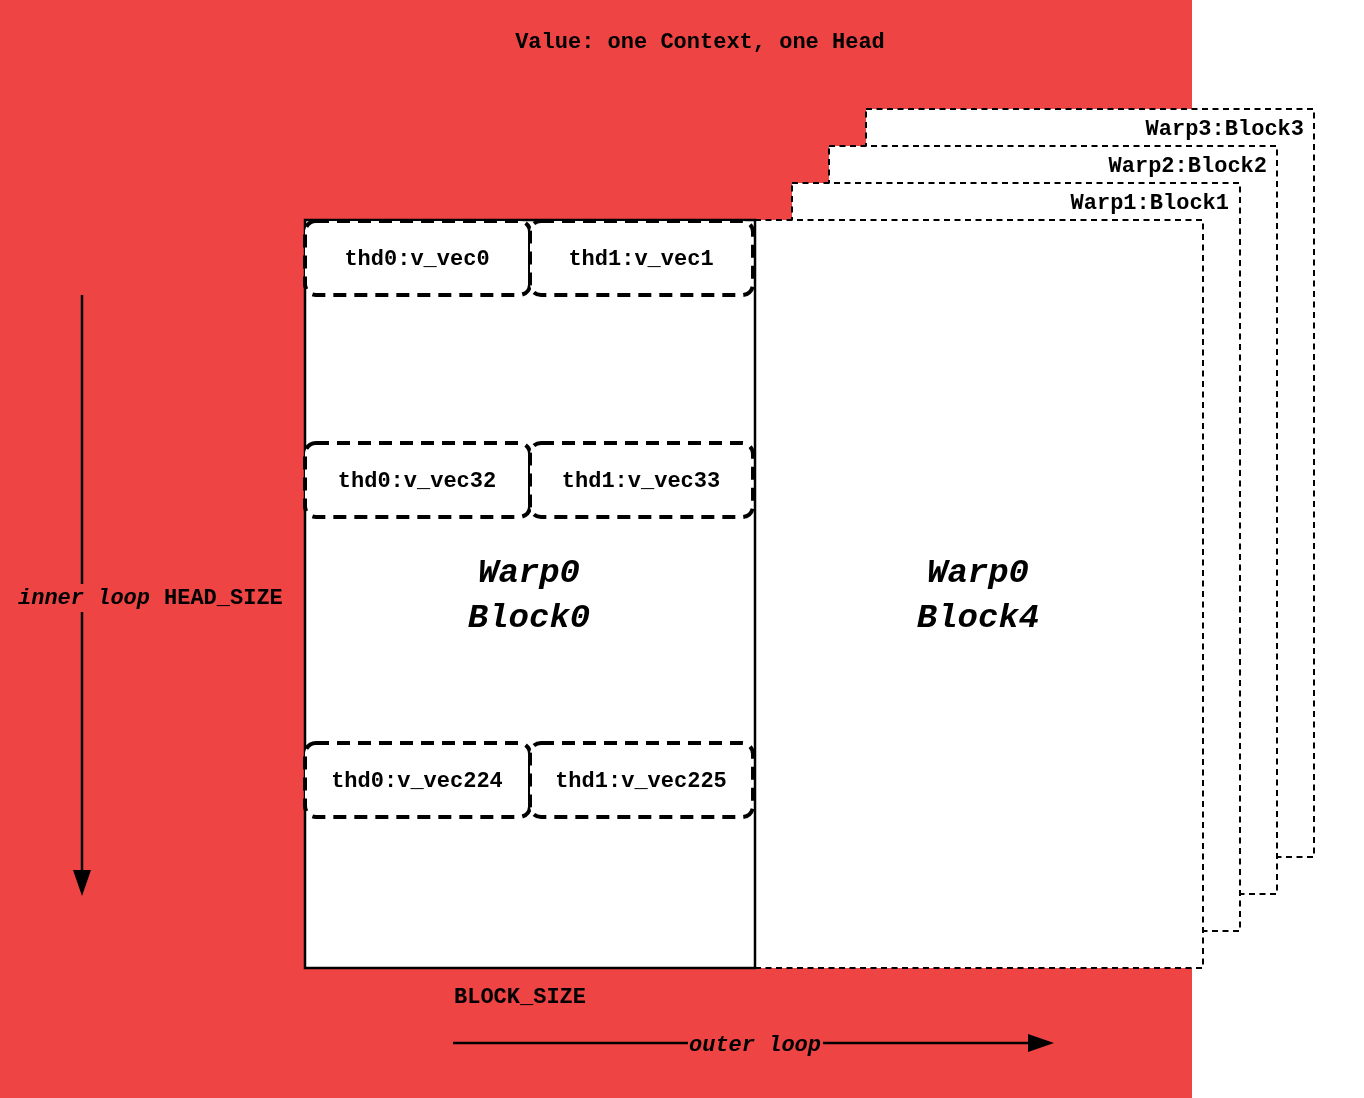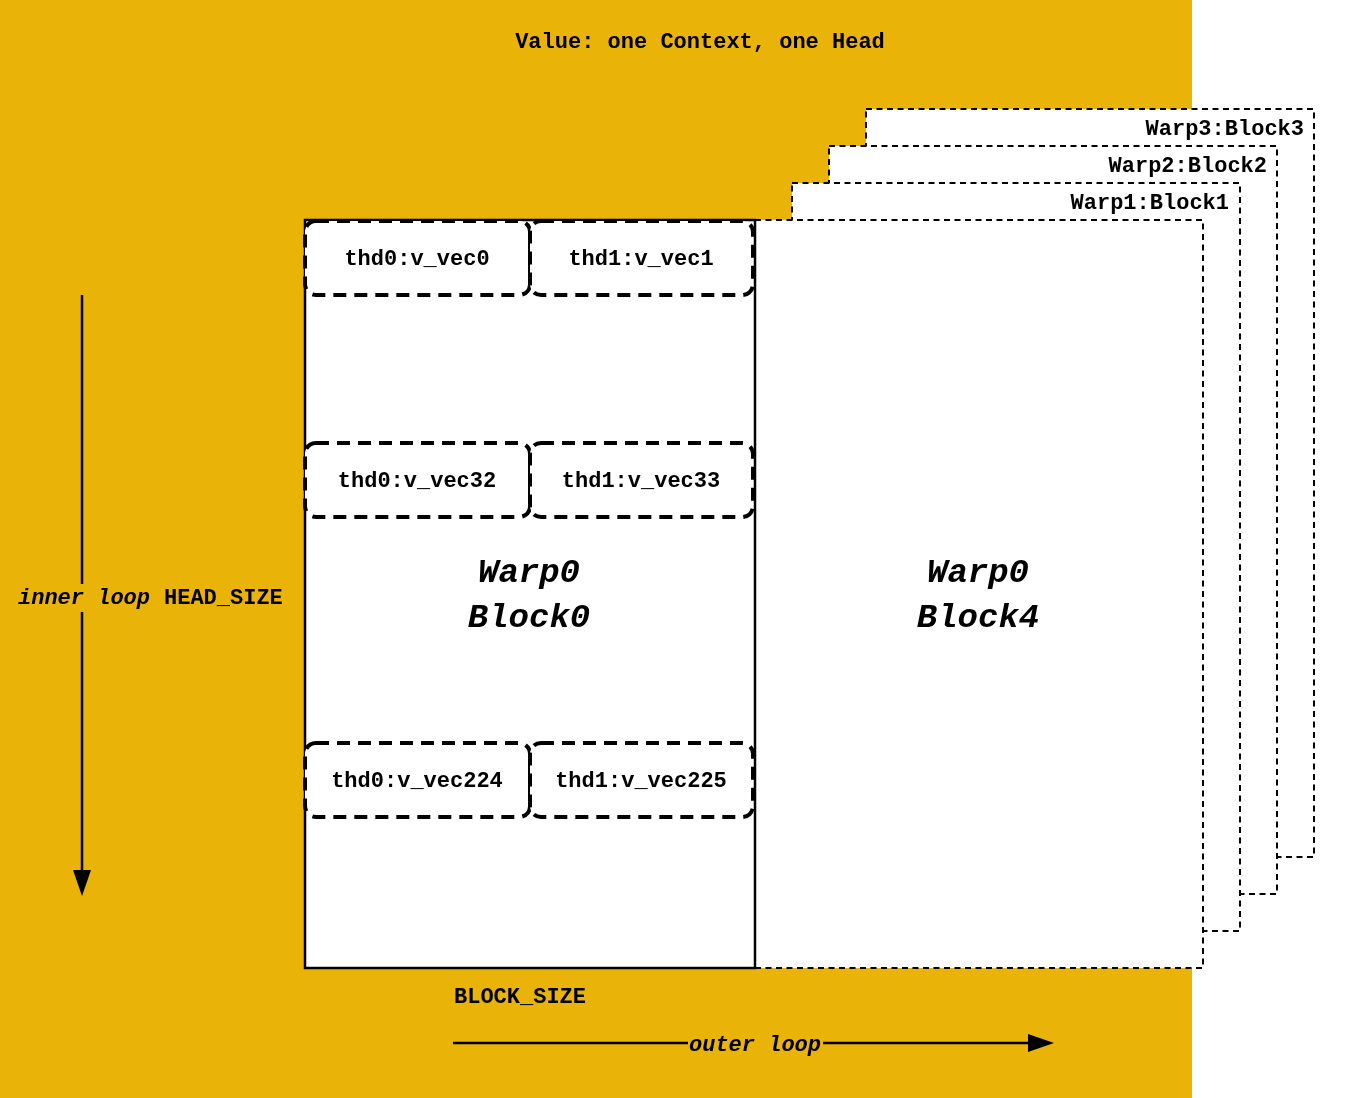--- a/index.html
+++ b/index.html
@@ -4,21 +4,21 @@
 <style>
   html, body {
     margin: 0;
     padding: 0;
     background: #ffffff;
   }
   .canvas-wrap {
     width: 1192px;
     height: 1098px;
     position: relative;
-    background: #eab308;
+    background: #ef4444;
   }
   svg {
     font-family: "Liberation Mono", "DejaVu Sans Mono", monospace;
     font-weight: bold;
     display: block;
   }
   .lbl  { font-size: 22px; fill: #000000; }
   .big  { font-size: 34px; fill: #000000; font-style: italic; }
   .it   { font-style: italic; }
   .solidbox { fill: #ffffff; stroke: #000000; stroke-width: 2.5; }

